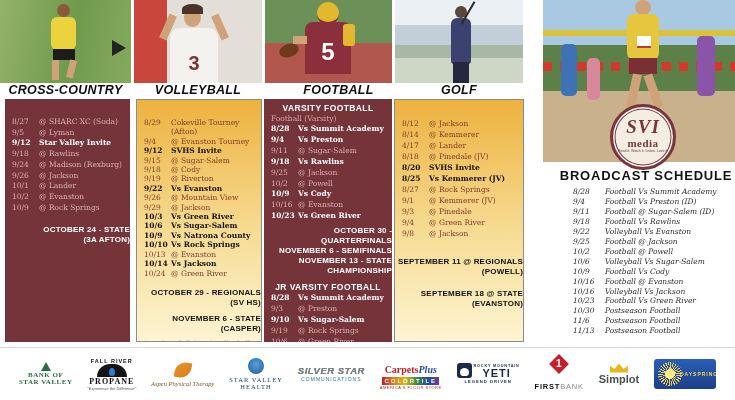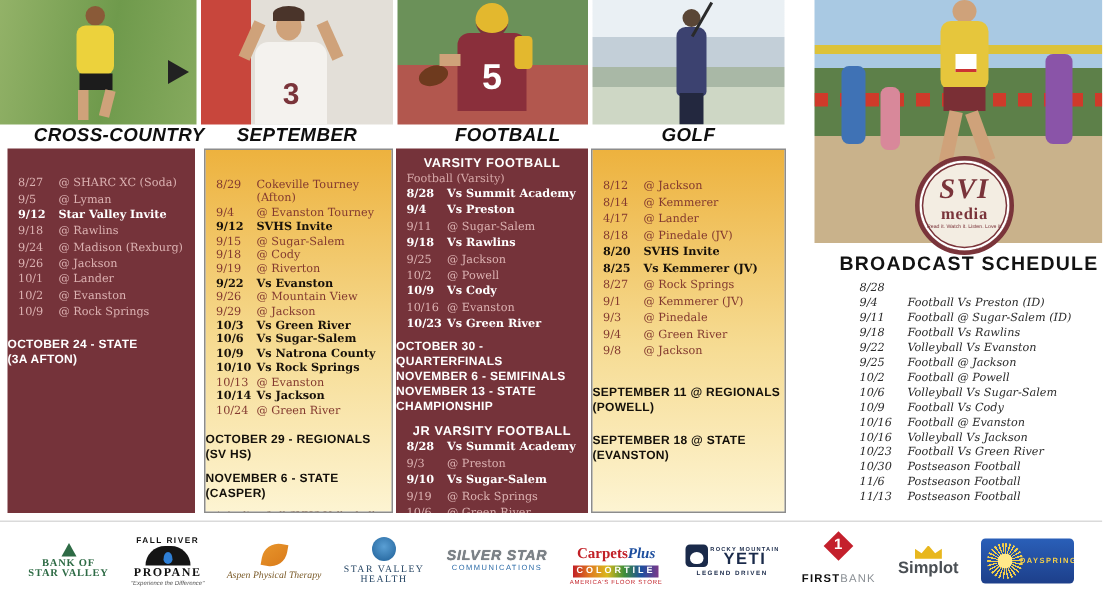--- a/index.html
+++ b/index.html
@@ -11,41 +11,41 @@
   #ph2{left:134px;width:128px;background:linear-gradient(90deg,#c8463c 0 26%,#e3dfd8 26%)}
   #ph3{left:265px;width:127px;background:linear-gradient(180deg,#6b9159 0 52%,#b2574e 52%)}
   #ph4{left:395px;width:128px;background:linear-gradient(180deg,#eaf0f4 0 30%,#c3cfd8 30% 54%,#a9b8a6 54% 70%,#ced7c5 70%)}
   #ph5{position:absolute;left:543px;top:0;width:192px;height:162px;overflow:hidden;
        background:linear-gradient(180deg,#a9c9e3 0 28%,#5d8049 28% 56%,#c9b28b 56%)}
   .photo div,#ph5 div{position:absolute}
   .sk{background:#cfa27a}
   
   .colhead{position:absolute;top:83px;height:15px;font:italic 900 12.5px "Liberation Sans",sans-serif;
            letter-spacing:.3px;color:#0e0e0e;text-align:center;line-height:15px;white-space:nowrap}
-  #h1{left:14px;width:131px}#h2{left:134px;width:128px}#h3{left:275px;width:127px}#h4{left:395px;width:128px}
+  #h1{left:0;width:131px}#h2{left:134px;width:128px}#h3{left:275px;width:127px}#h4{left:395px;width:128px}
   
   .block{position:absolute;top:99px;height:243px;overflow:hidden;box-sizing:border-box}
   #c1{left:5px;width:125px}
   #c2{left:136px;width:126px}
   #c3{left:264px;width:128px}
   #c4{left:394px;width:130px}
   .maroon{background:#75333a}
   .gold{background:linear-gradient(180deg,#edb23e,#f6dc94 55%,#fdf4d2);border:1px solid #8c8c8c}
   .rows{padding-top:18px}
   .row{display:flex;font:7.5px/10.7px "DejaVu Serif",serif}
   #c2 .row{line-height:9.4px}
   #c3 .row{line-height:10.9px}
   #c4 .row{line-height:11px}
   .row .d{flex:none;width:27px;padding-left:7px}
   .row .o{flex:1}
   .maroon .row{color:#dcb2b2}
   .maroon .row.b{color:#fff;font-weight:bold}
   .gold .row{color:#83392f}
   .gold .row.b{color:#171009;font-weight:bold}
-  .cfoot{text-align:left;font:bold 8px/10px "Liberation Sans",sans-serif;letter-spacing:.2px}
+  .cfoot{text-align:right;font:bold 8px/10px "Liberation Sans",sans-serif;letter-spacing:.2px}
   .maroon .cfoot{color:#fff}
   .gold .cfoot{color:#14100a}
   .sect{text-align:center;color:#fff;font:bold 8.5px/11px "Liberation Sans",sans-serif;letter-spacing:.4px}
   .sub{color:#d7a9a9;font:7.5px/10px "DejaVu Serif",serif;padding-left:7px}
   .note{font:italic 7px/9.3px "DejaVu Serif",serif;color:#5d3723;padding:6px 7px 0 7px}
   .sp6{height:6px}.sp4{height:4px}.sp10{height:10px}.sp12{height:12px}
   
   #svi{position:absolute;left:610px;top:104px;width:60px;height:60px;border-radius:50%;
        background:#f3ede2;border:3px solid #7a343a;box-shadow:inset 0 0 0 1.5px #fff,inset 0 0 0 2.5px #7a343a;
        text-align:center}
@@ -146,21 +146,21 @@
     <div style="left:44px;top:58px;width:13px;height:42px;background:#d8889a;border-radius:5px"></div>
     <div class="sk" style="left:92px;top:0;width:16px;height:15px;border-radius:50%"></div>
     <div style="left:84px;top:14px;width:32px;height:46px;background:#e6c63c;border-radius:7px"></div>
     <div style="left:86px;top:58px;width:28px;height:16px;background:#7a2f35"></div>
     <div class="sk" style="left:86px;top:74px;width:9px;height:38px;transform:rotate(12deg)"></div>
     <div class="sk" style="left:106px;top:74px;width:9px;height:34px;transform:rotate(-20deg)"></div>
     <div style="left:94px;top:36px;width:14px;height:10px;background:#fff;border-bottom:2px solid #c33"></div>
   </div>
 
   <div class="colhead" id="h1">CROSS-COUNTRY</div>
-  <div class="colhead" id="h2">SEPTEMBER</div>
+  <div class="colhead" id="h2">VOLLEYBALL</div>
   <div class="colhead" id="h3">FOOTBALL</div>
   <div class="colhead" id="h4">GOLF</div>
 
   <div class="block maroon" id="c1">
     <div class="rows">
 
     <div class="row">
           <span class="d">8/27</span>
           <span class="o">@ SHARC XC (Soda)</span>
         </div>
@@ -413,20 +413,21 @@
     <div class="media">media</div>
     <div class="tag">Read it. Watch it. Listen. Love it.</div>
   </div>
 
   <div id="bc">
     <div class="title">BROADCAST SCHEDULE</div>
     <div class="rows">
 
     <div class="row">
           <span class="d">8/28</span>
+          <span class="o">Football Vs Summit Academy</span>
         </div>
         <div class="row">
           <span class="d">9/4</span>
           <span class="o">Football Vs Preston (ID)</span>
         </div>
         <div class="row">
           <span class="d">9/11</span>
           <span class="o">Football @ Sugar-Salem (ID)</span>
         </div>
         <div class="row">

